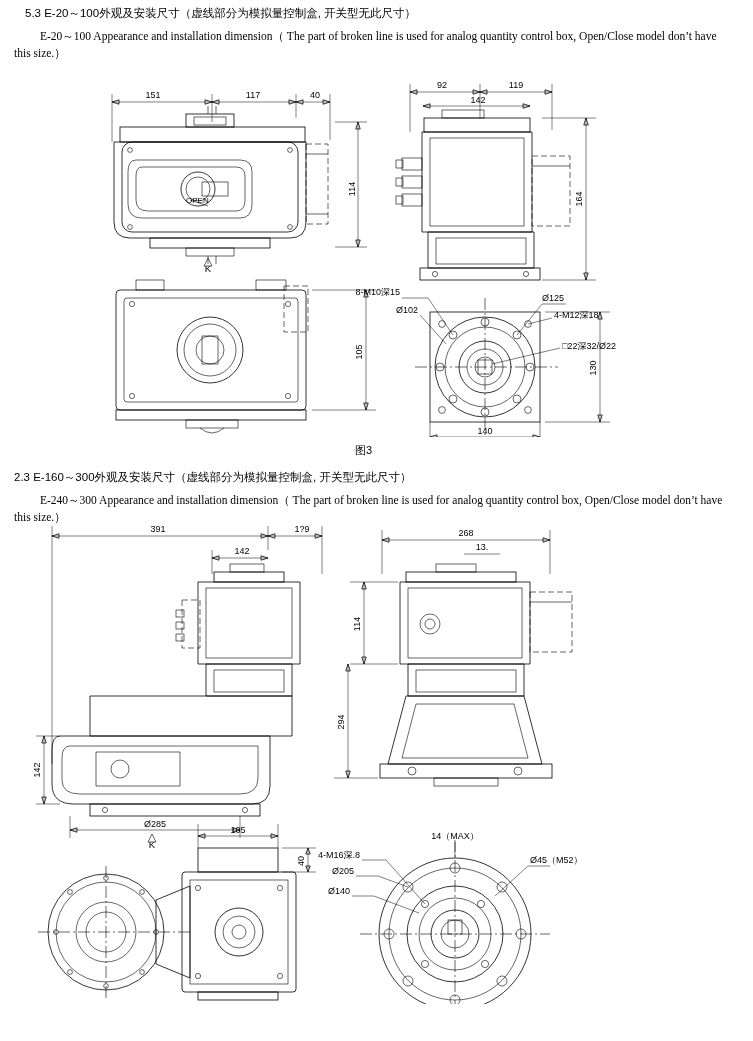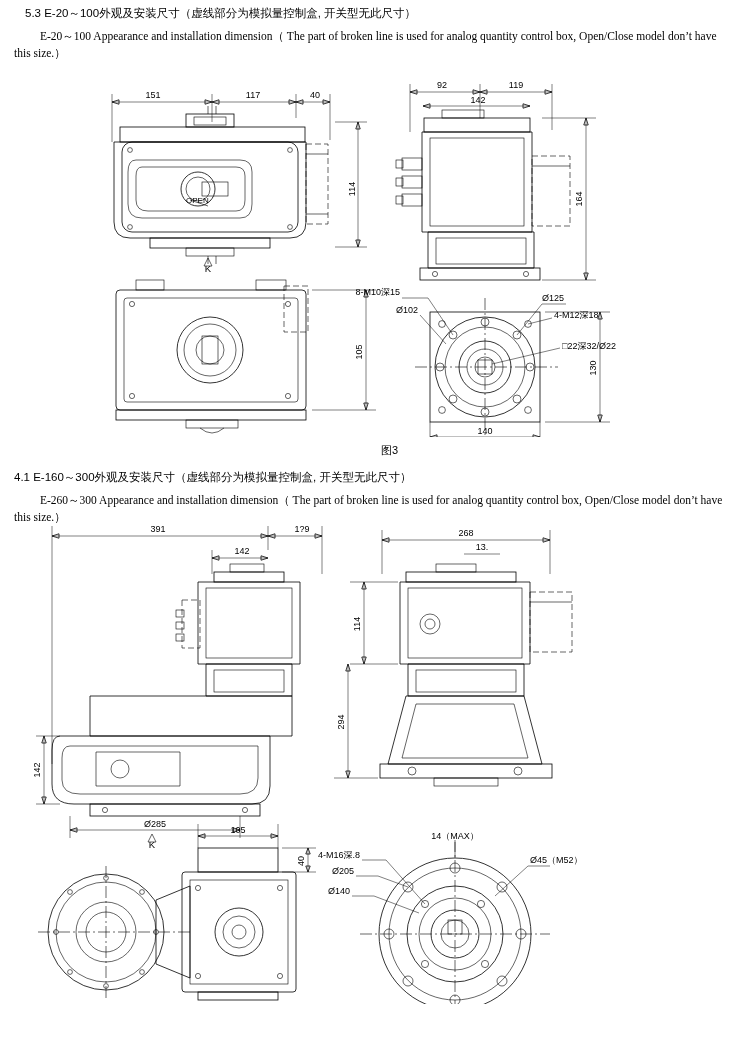--- a/index.html
+++ b/index.html
@@ -259,26 +259,26 @@
         <line class="thin" x1="450" y1="350" x2="450" y2="372"></line>
         <line class="thin" x1="340" y1="365" x2="450" y2="365"></line>
         <path class="ln" d="M340,365 l7,-2.2 l0,4.4 z"></path>
         <path class="ln" d="M450,365 l-7,-2.2 l0,4.4 z"></path>
         <text class="dimtext" x="395" y="362" text-anchor="middle">140</text>
         <text class="lbl" x="395" y="380" text-anchor="middle">K向</text>
       </g>
     </svg>
   </div>
 
-  <div class="fig-caption" style="left:381px;top:443px;">图3</div>
-
-  <div class="sec-head" style="left:14px;top:470px;">4.1  E-160～300外观及安装尺寸（虚线部分为模拟量控制盒, 开关型无此尺寸）</div>
+  <div class="fig-caption" style="left:355px;top:443px;">图3</div>
+
+  <div class="sec-head" style="left:14px;top:470px;">2.3  E-160～300外观及安装尺寸（虚线部分为模拟量控制盒, 开关型无此尺寸）</div>
 
   <div class="para" style="left:14px;top:492px;width:730px;">
-    <span class="indent"></span><span>E-260～300 Appearance and installation dimension（ The part of broken line is used for analog quantity control box, Open/Close model don’t have</span><br>
+    <span class="indent"></span><span>E-240～300 Appearance and installation dimension（ The part of broken line is used for analog quantity control box, Open/Close model don’t have</span><br>
     <span>this size.）</span>
   </div>
 
   <div class="drawing" style="left:30px;top:514px;">
     <svg width="690" height="490" viewBox="0 0 690 490">
 
       <g>
 
         <line class="thin" x1="22" y1="12" x2="22" y2="250"></line>
         <line class="thin" x1="238" y1="12" x2="238" y2="36"></line>

